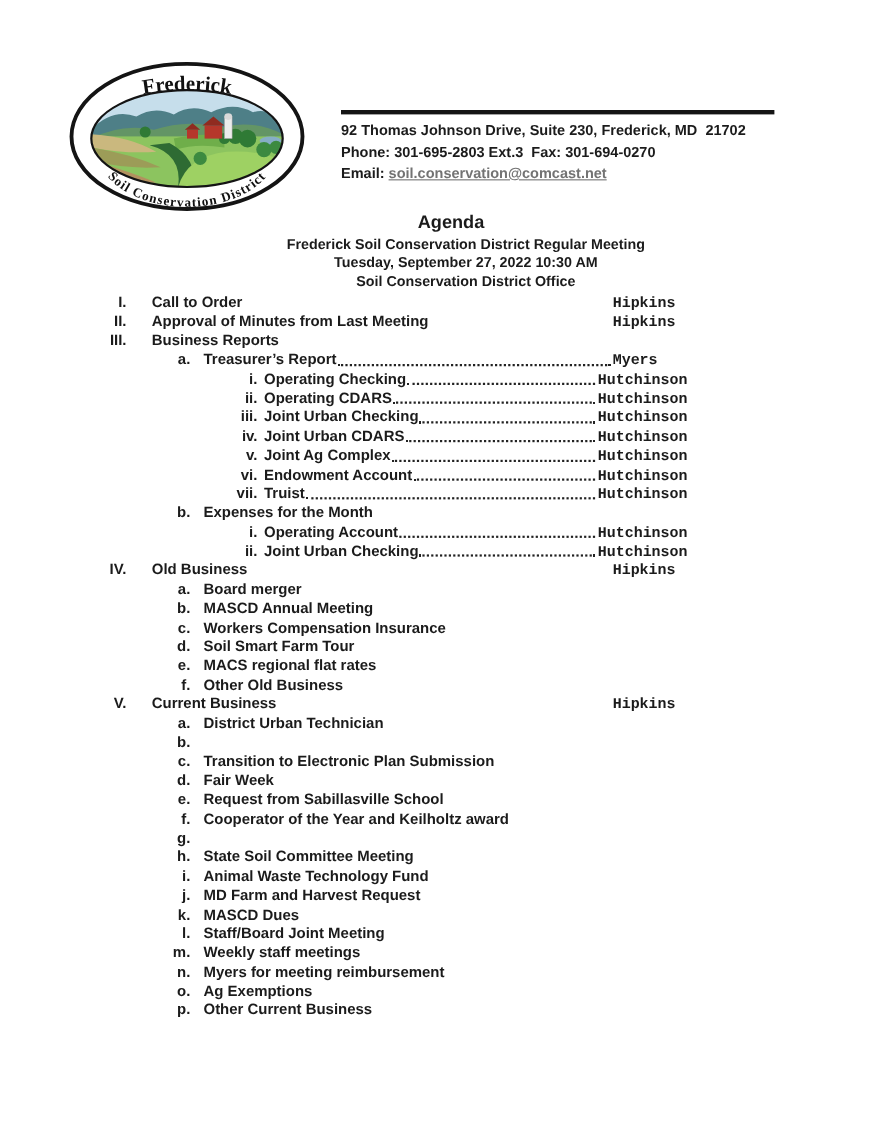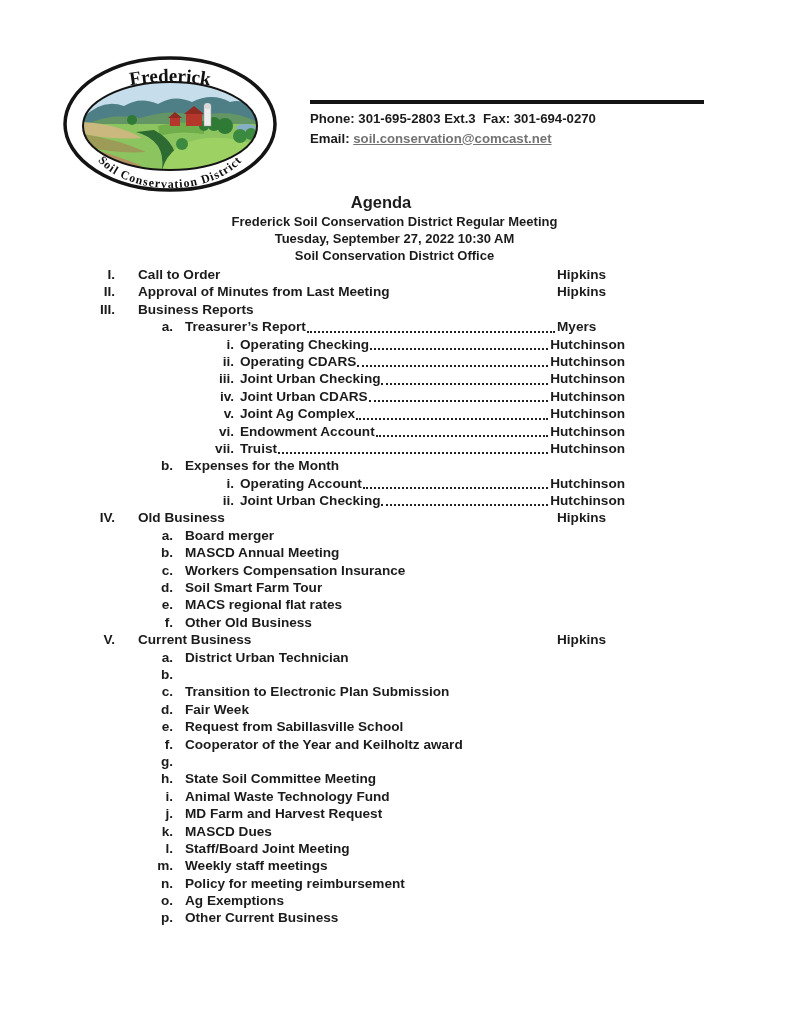--- a/index.html
+++ b/index.html
@@ -7,37 +7,37 @@
     position:relative;width:791px;height:1024px;background:#ffffff;overflow:hidden;
     font-family:"Liberation Sans", sans-serif;color:#1b1b1b;font-weight:600;
   }
   
   .logo-wrap{position:absolute;left:62px;top:56px;}
   .contact{position:absolute;left:310px;top:100px;width:394px;}
   .rule{height:4px;background:#141414;margin-bottom:5px;}
   .contact-line{font-size:13.2px;line-height:19.5px;white-space:pre;}
   .email-link{color:#737373;text-decoration:underline;font-weight:600;}
   
-  .titleblock{position:absolute;left:0;top:192px;width:762px;text-align:center;}
+  .titleblock{position:absolute;left:0;top:192px;width:762px;text-align:center;padding-left:29px;}
   .titleblock h1{margin:0;font-size:16.5px;font-weight:600;line-height:21px;}
   .title-line{font-size:13px;line-height:17.2px;margin-left:27px;}
   
   .agenda{position:absolute;left:80px;top:266px;width:545px;}
   .row{display:flex;align-items:baseline;height:17.4px;font-size:13.6px;line-height:17.4px;}
   .marker{flex:0 0 auto;text-align:right;}
   .lvl1 .marker{width:35px;}
   .lvl1 .label{margin-left:23px;}
   .lvl2 .marker{width:93px;}
   .lvl2 .label{margin-left:12px;}
   .lvl3 .marker{width:154px;}
   .lvl3 .label{margin-left:6px;}
   .label{flex:0 0 auto;white-space:pre;}
   .leader{flex:1 1 auto;min-width:4px;align-self:flex-end;margin:0 2px 3px 1px;}
   .leader.dots{border-bottom:2px dotted #222;}
-  .name{flex:0 0 68px;white-space:pre;}
+  .name{flex:0 0 68px;white-space:pre;font-family:Liberation Mono, monospace;}
   
   .logo-serif{font-family:"Liberation Serif", serif;font-weight:bold;fill:#111;}
 </style>
 </head>
 <body>
 
 <div class="page">
 
   <div class="logo-wrap">
     <svg width="216" height="136" viewBox="0 0 216 136">
@@ -87,20 +87,21 @@
         <textPath href="#topArc" startOffset="50%">Frederick</textPath>
       </text>
       <text class="logo-serif" font-size="12" letter-spacing="1" text-anchor="middle">
         <textPath href="#botArc" startOffset="50%">Soil Conservation District</textPath>
       </text>
     </svg>
   </div>
 
   <div class="contact">
     <div class="rule"></div>
+    <div class="contact-line">92 Thomas Johnson Drive, Suite 230, Frederick, MD  21702</div>
     <div class="contact-line">Phone: 301-695-2803 Ext.3  Fax: 301-694-0270</div>
     <div class="contact-line"><span>Email: </span><a class="email-link" href="#">soil.conservation@comcast.net</a></div>
   </div>
 
   <div class="titleblock">
     <h1>Agenda</h1>
     <div class="title-line">Frederick Soil Conservation District Regular Meeting</div>
     <div class="title-line">Tuesday, September 27, 2022 10:30 AM</div>
     <div class="title-line">Soil Conservation District Office</div>
   </div>
@@ -309,21 +310,21 @@
         <span class="name"></span>
       </div>
       <div class="row lvl2">
         <span class="marker">m.</span>
         <span class="label">Weekly staff meetings</span>
         <span class="leader"></span>
         <span class="name"></span>
       </div>
       <div class="row lvl2">
         <span class="marker">n.</span>
-        <span class="label">Policy for meeting reimbursement</span>
+        <span class="label">Myers for meeting reimbursement</span>
         <span class="leader"></span>
         <span class="name"></span>
       </div>
       <div class="row lvl2">
         <span class="marker">o.</span>
         <span class="label">Ag Exemptions</span>
         <span class="leader"></span>
         <span class="name"></span>
       </div>
       <div class="row lvl2">

